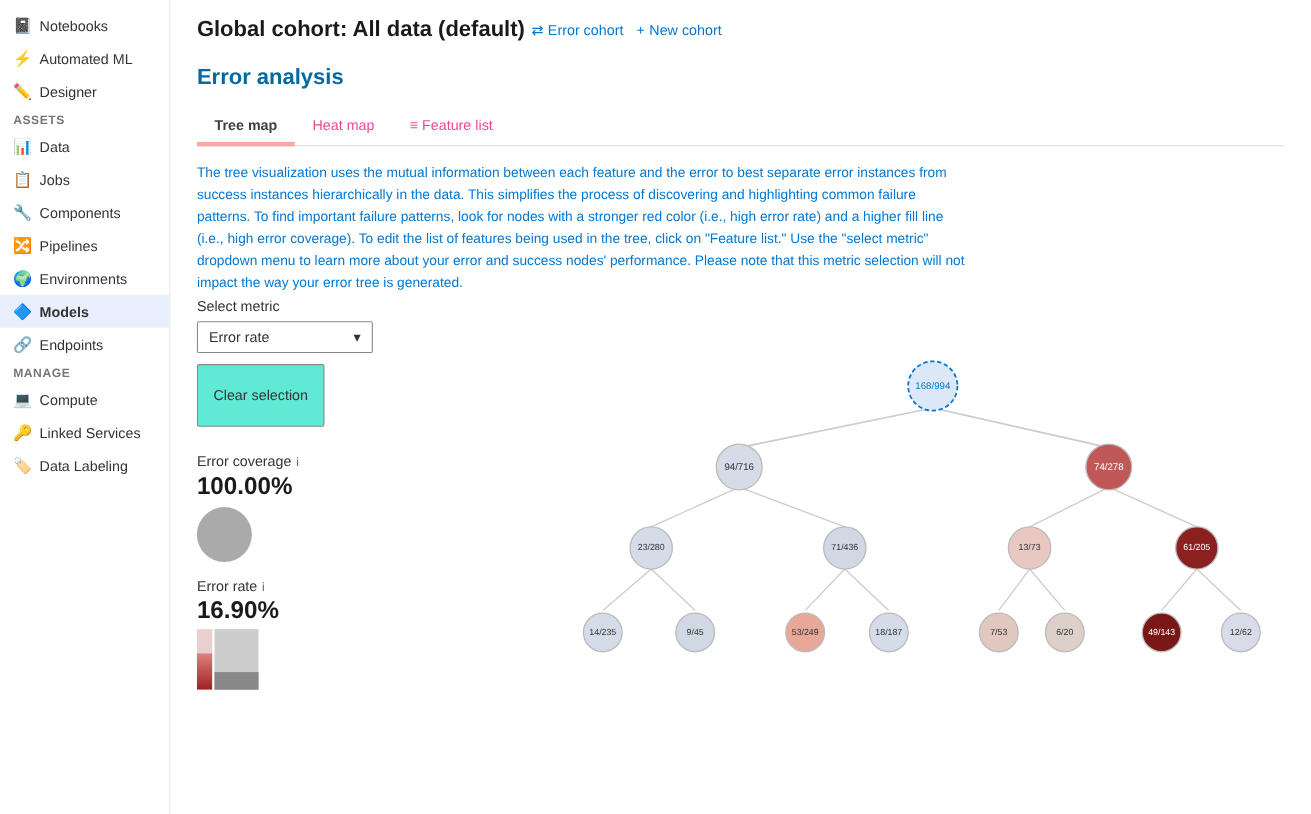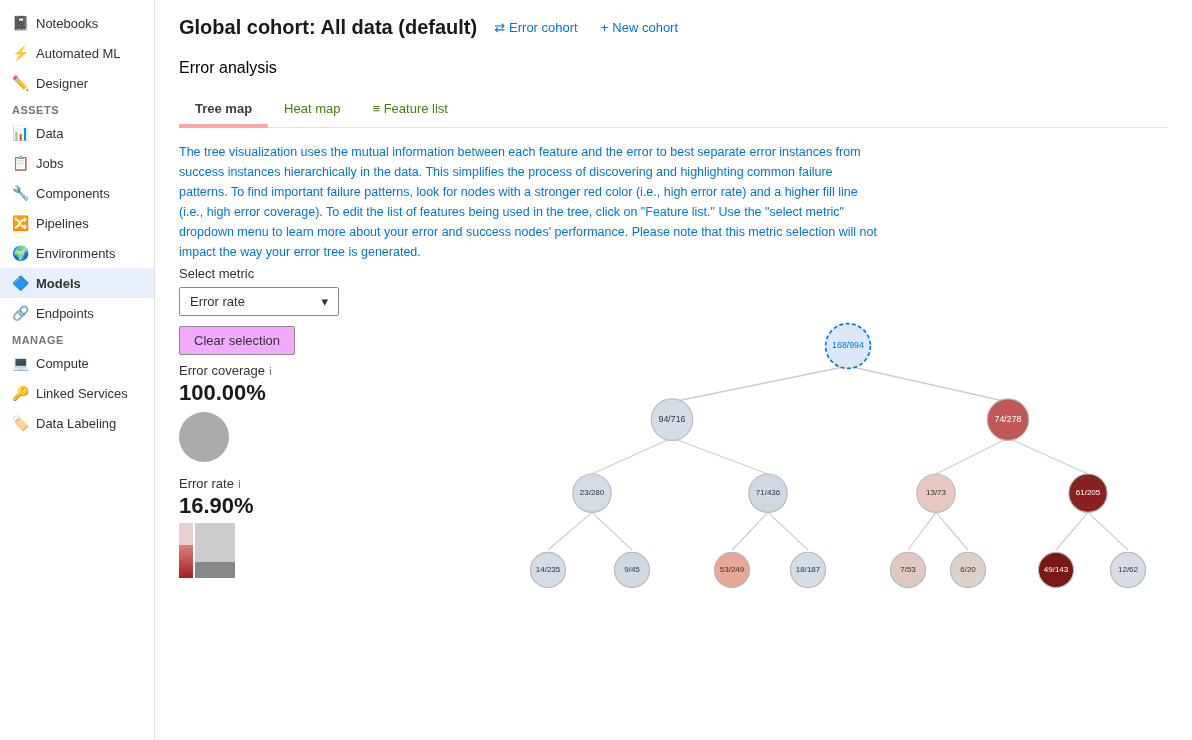--- a/index.html
+++ b/index.html
@@ -42,21 +42,21 @@
       flex: 1;
       overflow-y: auto;
       padding: 16px 24px;
       background: #fff;
     }
 
     
     .page-header {
       display: flex;
       align-items: center;
-      gap: 11px;
+      gap: 0;
       margin-bottom: 20px;
     }
     .page-title {
       font-size: 20px;
       font-weight: 600;
       color: #1a1a1a;
     }
     .header-btn {
       display: flex;
       align-items: center;
@@ -64,38 +64,38 @@
       font-size: 13px;
       color: #0078d4;
       cursor: pointer;
       background: none;
       border: none;
       padding: 2px 6px;
     }
 
     
     .section-title {
-      font-size: 16px;
-      font-weight: 400;
-      color: #000000;
+      font-size: 20px;
+      font-weight: 700;
+      color: #0369a1;
       margin-bottom: 16px;
     }
 
     
     .tabs {
       display: flex;
       gap: 0;
       border-bottom: 1px solid #e0e0e0;
       margin-bottom: 14px;
     }
     .tab {
       padding: 8px 16px;
       cursor: pointer;
       font-size: 13px;
-      color: #4d7c0f;
+      color: #ec4899;
       border-bottom: 2px solid transparent;
       margin-bottom: -1px;
     }
     .tab.active {
       color: #404040;
       border-bottom: 4px solid #fca5a5;
       font-weight: 700;
     }
 
     
@@ -131,28 +131,28 @@
       border: 1px solid #8a8a8a;
       border-radius: 2px;
       padding: 6px 10px;
       cursor: pointer;
       background: #fff;
       font-size: 13px;
       width: 160px;
       margin-bottom: 10px;
     }
     .clear-btn {
-      background: #f0abfc;
+      background: #5eead4;
       border: 1px solid #8a8a8a;
       border-radius: 2px;
-      padding: 6px 14px;
+      padding: 20px 14px;
       font-size: 13px;
       cursor: pointer;
       color: #333;
-      margin-bottom: 8px;
+      margin-bottom: 24px;
     }
 
     .stat-block {
       margin-bottom: 14px;
     }
     .stat-label {
       font-size: 13px;
       color: #333;
       font-weight: 500;
       display: flex;

